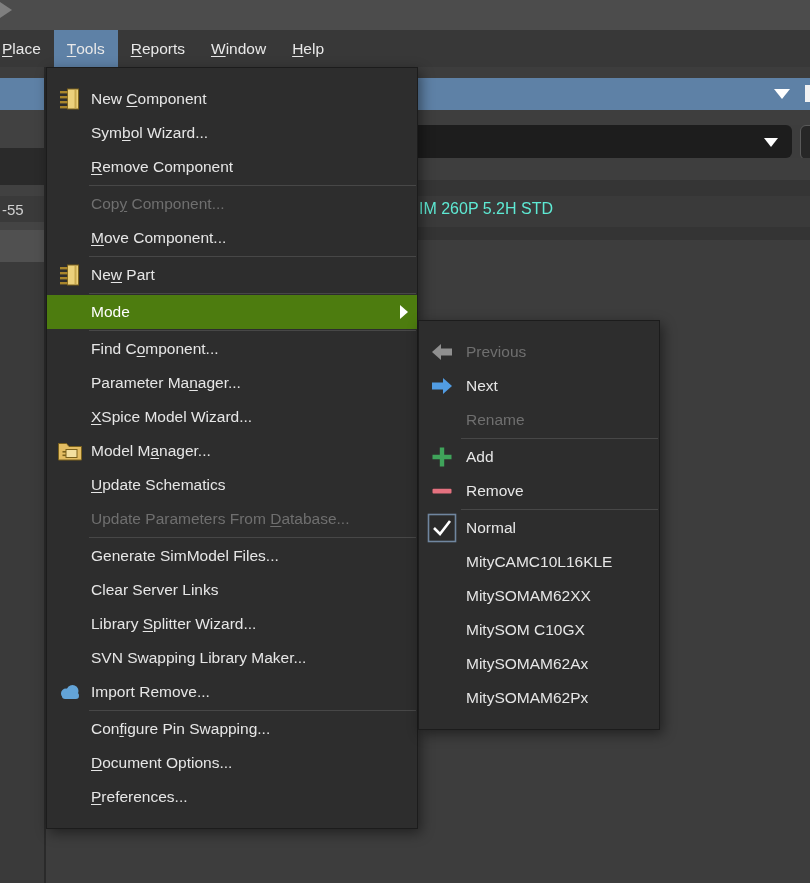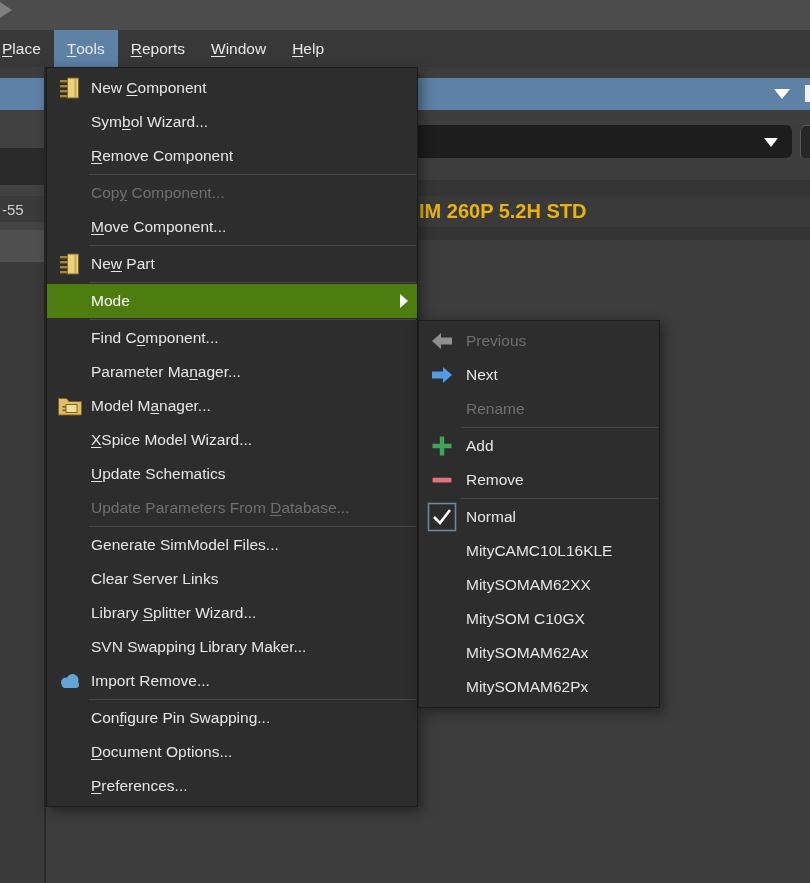--- a/index.html
+++ b/index.html
@@ -42,21 +42,21 @@
   .ls1{top:110px;height:38px;background:#414141;}
   .ls2{top:148px;height:37px;background:#2a2a2a;}
   .ls3{top:185px;height:11px;background:#414141;}
   .ls4{top:222px;height:8px;background:#444444;}
   .ls5{top:230px;height:32px;background:#505050;}
   .ls6{top:262px;height:621px;background:#3a3a3a;}
   .vdiv{position:absolute;left:44px;top:67px;width:2px;height:816px;background:#2a2a2a;}
 
   
   .popup{position:absolute;background:#2d2d2d;border:1px solid #1c1c1c;
-    box-shadow:3px 4px 12px rgba(0,0,0,.45);padding:3px 0;box-sizing:border-box;}
+    box-shadow:3px 4px 12px rgba(0,0,0,.45);padding:14px 0;box-sizing:border-box;}
   .menu-main{left:46px;top:67px;width:372px;}
   .menu-sub{left:418px;top:320px;width:242px;}
   .mi{position:relative;height:34px;display:flex;align-items:center;
     color:#e6e6e6;font-size:15.5px;white-space:nowrap;}
   .mi .mi-ic{position:absolute;left:7px;top:3px;width:32px;height:28px;
     display:flex;align-items:center;justify-content:center;}
   .mi .mi-lb{margin-left:44px;}
   .menu-sub .mi .mi-lb{margin-left:47px;}
   .mi.dis{color:#6f6f6f;}
   .mi.hl{background:#4d7c0f;color:#ffffff;}
@@ -88,21 +88,21 @@
   <div class="band band-a"></div>
   <div class="combo">
     <span class="combo-caret"></span>
   </div>
   <div class="combo-btn"></div>
   <div class="band band-b"></div>
   <div class="band band-c"></div>
   <div class="band row-grid"></div>
   <div class="band band-d"></div>
   <span class="grid-val-left" style="position:absolute;color:#d0d0d0;font-size:15px;">-55</span>
-  <span class="grid-val-right" style="position:absolute;color:#eab308;font-size:20px;font-weight:bold;">IM 260P 5.2H STD</span>
+  <span class="grid-val-right" style="position:absolute;color:#5eead4;font-size:16px;">IM 260P 5.2H STD</span>
 
   <div class="lstrip ls1"></div>
   <div class="lstrip ls2"></div>
   <div class="lstrip ls3"></div>
   <div class="lstrip ls4"></div>
   <div class="lstrip ls5"></div>
   <div class="lstrip ls6"></div>
   <div class="vdiv"></div>
 
   <div class="popup menu-main">
@@ -163,38 +163,38 @@
       <div class="msep"></div>
       <div class="mi">
         <span class="mi-ic"></span>
         <span class="mi-lb">Find C<u>o</u>mponent...</span>
       </div>
       <div class="mi">
         <span class="mi-ic"></span>
         <span class="mi-lb">Parameter Ma<u>n</u>ager...</span>
       </div>
       <div class="mi">
+        <span class="mi-ic"></span>
+        <span class="mi-lb"><u>X</u>Spice Model Wizard...</span>
+      </div>
+      <div class="mi">
         <span class="mi-ic">
           <svg width="26" height="26" viewBox="0 0 26 26">
             <path d="M1.5 5.5 h8 l2.5 3 h12.5 v13.5 h-23 z" fill="#e3bd63" stroke="#7a611c"></path>
             <rect x="9" y="11.5" width="11" height="8" fill="#f2dfa0" stroke="#7a611c"></rect>
             <g fill="#7a611c">
               <rect x="5.5" y="13" width="3.5" height="1.6"></rect>
               <rect x="5.5" y="16.5" width="3.5" height="1.6"></rect>
             </g>
           </svg>
         </span>
         <span class="mi-lb">Model M<u>a</u>nager...</span>
       </div>
       <div class="mi">
         <span class="mi-ic"></span>
-        <span class="mi-lb"><u>X</u>Spice Model Wizard...</span>
-      </div>
-      <div class="mi">
-        <span class="mi-ic"></span>
         <span class="mi-lb"><u>U</u>pdate Schematics</span>
       </div>
       <div class="mi dis">
         <span class="mi-ic"></span>
         <span class="mi-lb">Update Parameters From <u>D</u>atabase...</span>
       </div>
       <div class="msep"></div>
       <div class="mi">
         <span class="mi-ic"></span>
         <span class="mi-lb">Generate SimModel Files...</span>

